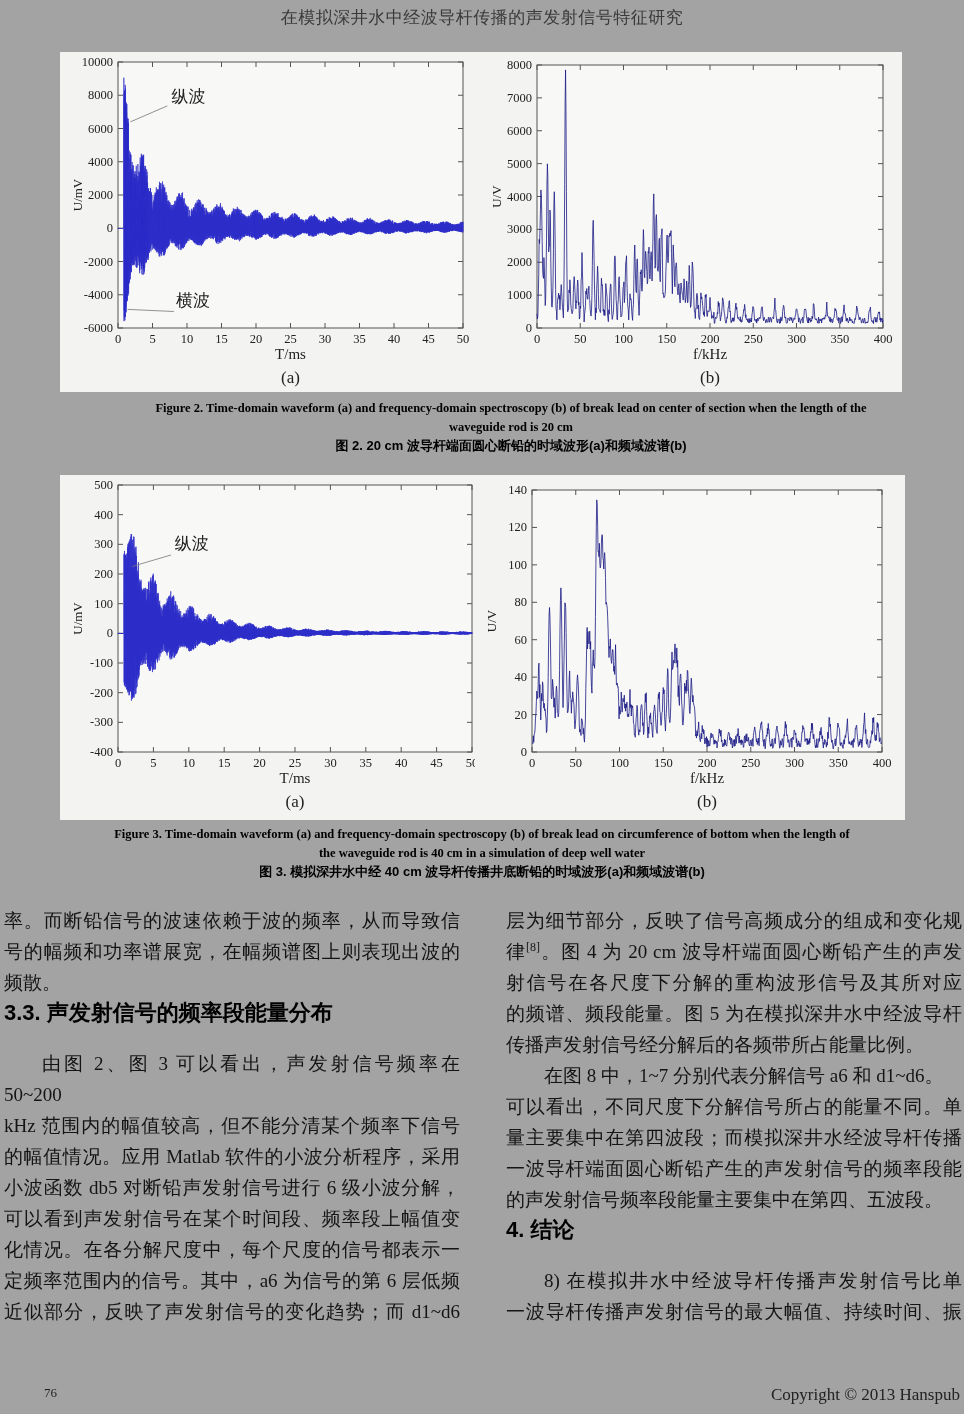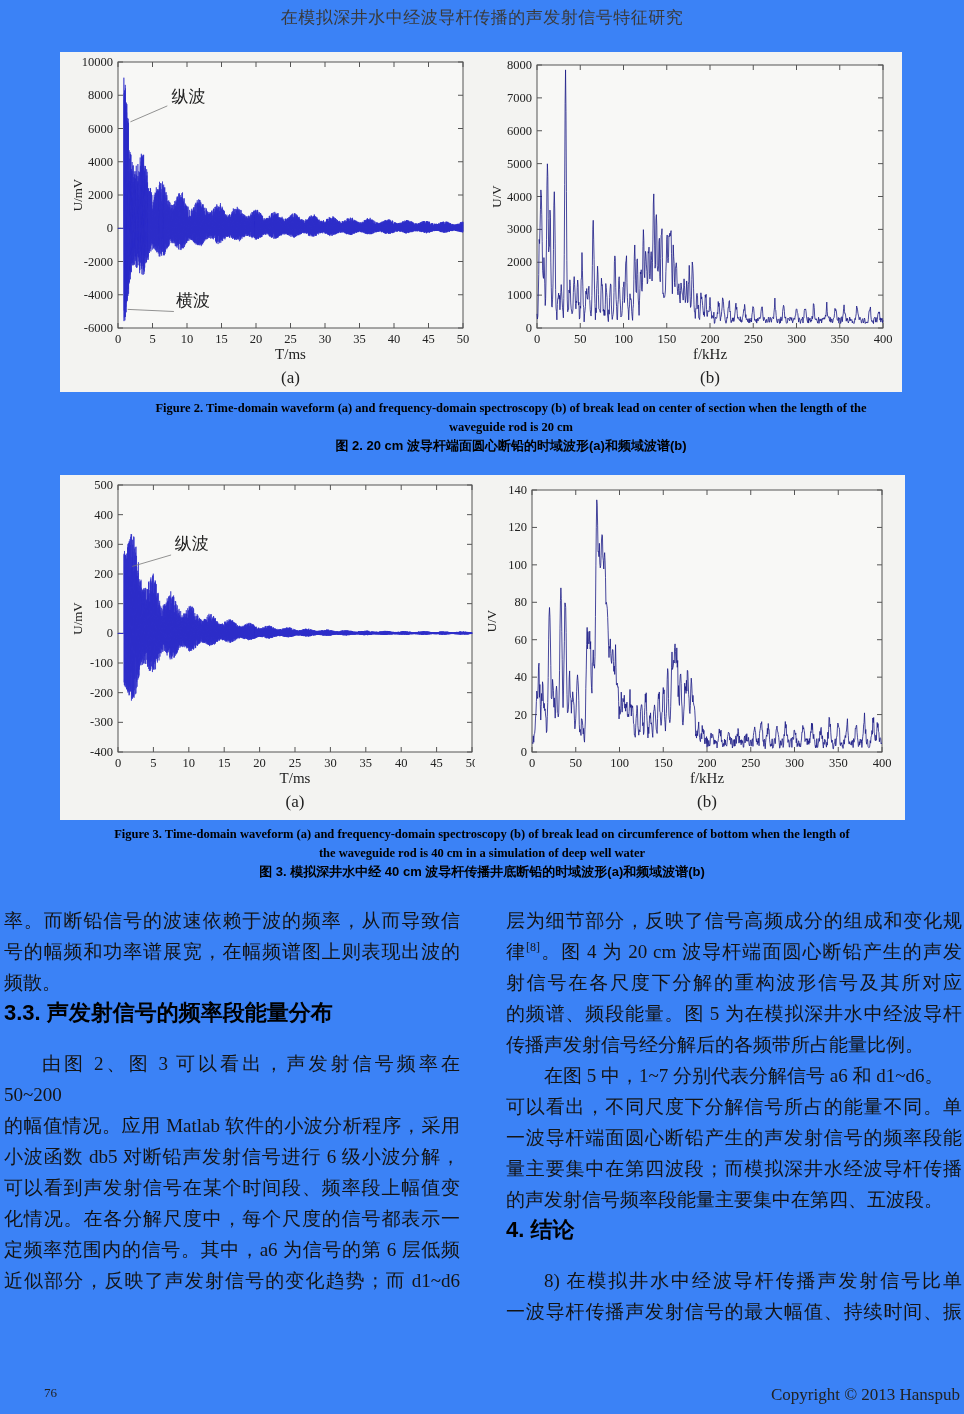--- a/index.html
+++ b/index.html
@@ -1,16 +1,16 @@
 <!DOCTYPE html>
 <html><head>
 <meta charset="utf-8">
 <style>
   html,body{margin:0;padding:0;background:#ffffff;}
-  .page{position:relative;width:964px;height:1414px;background:#3b82f6;overflow:hidden;
+  .page{position:relative;width:964px;height:1414px;background:#a3a3a3;overflow:hidden;
         font-family:"Liberation Serif", serif;color:#111;}
   .doc-title{position:absolute;top:6px;left:0;width:100%;text-align:center;
              font-size:17px;color:#3a3a3a;letter-spacing:0.5px;}
   .fig-svg{position:absolute;}
   .caption{position:absolute;left:0;width:100%;text-align:center;font-weight:bold;color:#000;}
   .cap-en{font-size:12.5px;line-height:19px;font-family:"Liberation Serif", serif;}
   .cap-zh{font-size:13px;line-height:18px;font-family:"Liberation Sans", sans-serif;}
   .column{position:absolute;top:905px;}
   .col-left{left:4px;width:456px;}
   .col-right{left:506px;width:456px;}
@@ -309,37 +309,38 @@
     <div class="cap-en">the waveguide rod is 40 cm in a simulation of deep well water</div>
     <div class="cap-zh">图 3. 模拟深井水中经 40 cm 波导杆传播井底断铅的时域波形(a)和频域波谱(b)</div>
   </div>
 
   <div class="column col-left">
       <div class="tline just">率。而断铅信号的波速依赖于波的频率，从而导致信</div>
       <div class="tline just">号的幅频和功率谱展宽，在幅频谱图上则表现出波的</div>
       <div class="tline">频散。</div>
       <div class="theading">3.3. 声发射信号的频率段能量分布</div>
       <div class="tline just ind">由图 2、图 3 可以看出，声发射信号频率在 50~200</div>
+      <div class="tline just">kHz 范围内的幅值较高，但不能分清某个频率下信号</div>
       <div class="tline just">的幅值情况。应用 Matlab 软件的小波分析程序，采用</div>
       <div class="tline just">小波函数 db5 对断铅声发射信号进行 6 级小波分解，</div>
       <div class="tline just">可以看到声发射信号在某个时间段、频率段上幅值变</div>
       <div class="tline just">化情况。在各分解尺度中，每个尺度的信号都表示一</div>
       <div class="tline just">定频率范围内的信号。其中，a6 为信号的第 6 层低频</div>
       <div class="tline just">近似部分，反映了声发射信号的变化趋势；而 d1~d6</div>
     </div>
   <div class="column col-right">
       <div class="tline just">层为细节部分，反映了信号高频成分的组成和变化规</div>
       <div class="tline just">律<sup>[8]</sup>。图 4 为 20 cm 波导杆端面圆心断铅产生的声发</div>
       <div class="tline just">射信号在各尺度下分解的重构波形信号及其所对应</div>
       <div class="tline just">的频谱、频段能量。图 5 为在模拟深井水中经波导杆</div>
       <div class="tline">传播声发射信号经分解后的各频带所占能量比例。</div>
-      <div class="tline ind">在图 5 中，1~7 分别代表分解信号 a6 和 d1~d6。</div>
+      <div class="tline ind">在图 8 中，1~7 分别代表分解信号 a6 和 d1~d6。</div>
       <div class="tline just">可以看出，不同尺度下分解信号所占的能量不同。单</div>
+      <div class="tline just">量主要集中在第四波段；而模拟深井水经波导杆传播</div>
       <div class="tline just">一波导杆端面圆心断铅产生的声发射信号的频率段能</div>
-      <div class="tline just">量主要集中在第四波段；而模拟深井水经波导杆传播</div>
       <div class="tline">的声发射信号频率段能量主要集中在第四、五波段。</div>
       <div class="theading">4. 结论</div>
       <div class="tline just ind">8) 在模拟井水中经波导杆传播声发射信号比单</div>
       <div class="tline just">一波导杆传播声发射信号的最大幅值、持续时间、振</div>
     </div>
 
   <div class="footer-left">76</div>
   <div class="footer-right">Copyright © 2013 Hanspub</div>
 
 </div>

